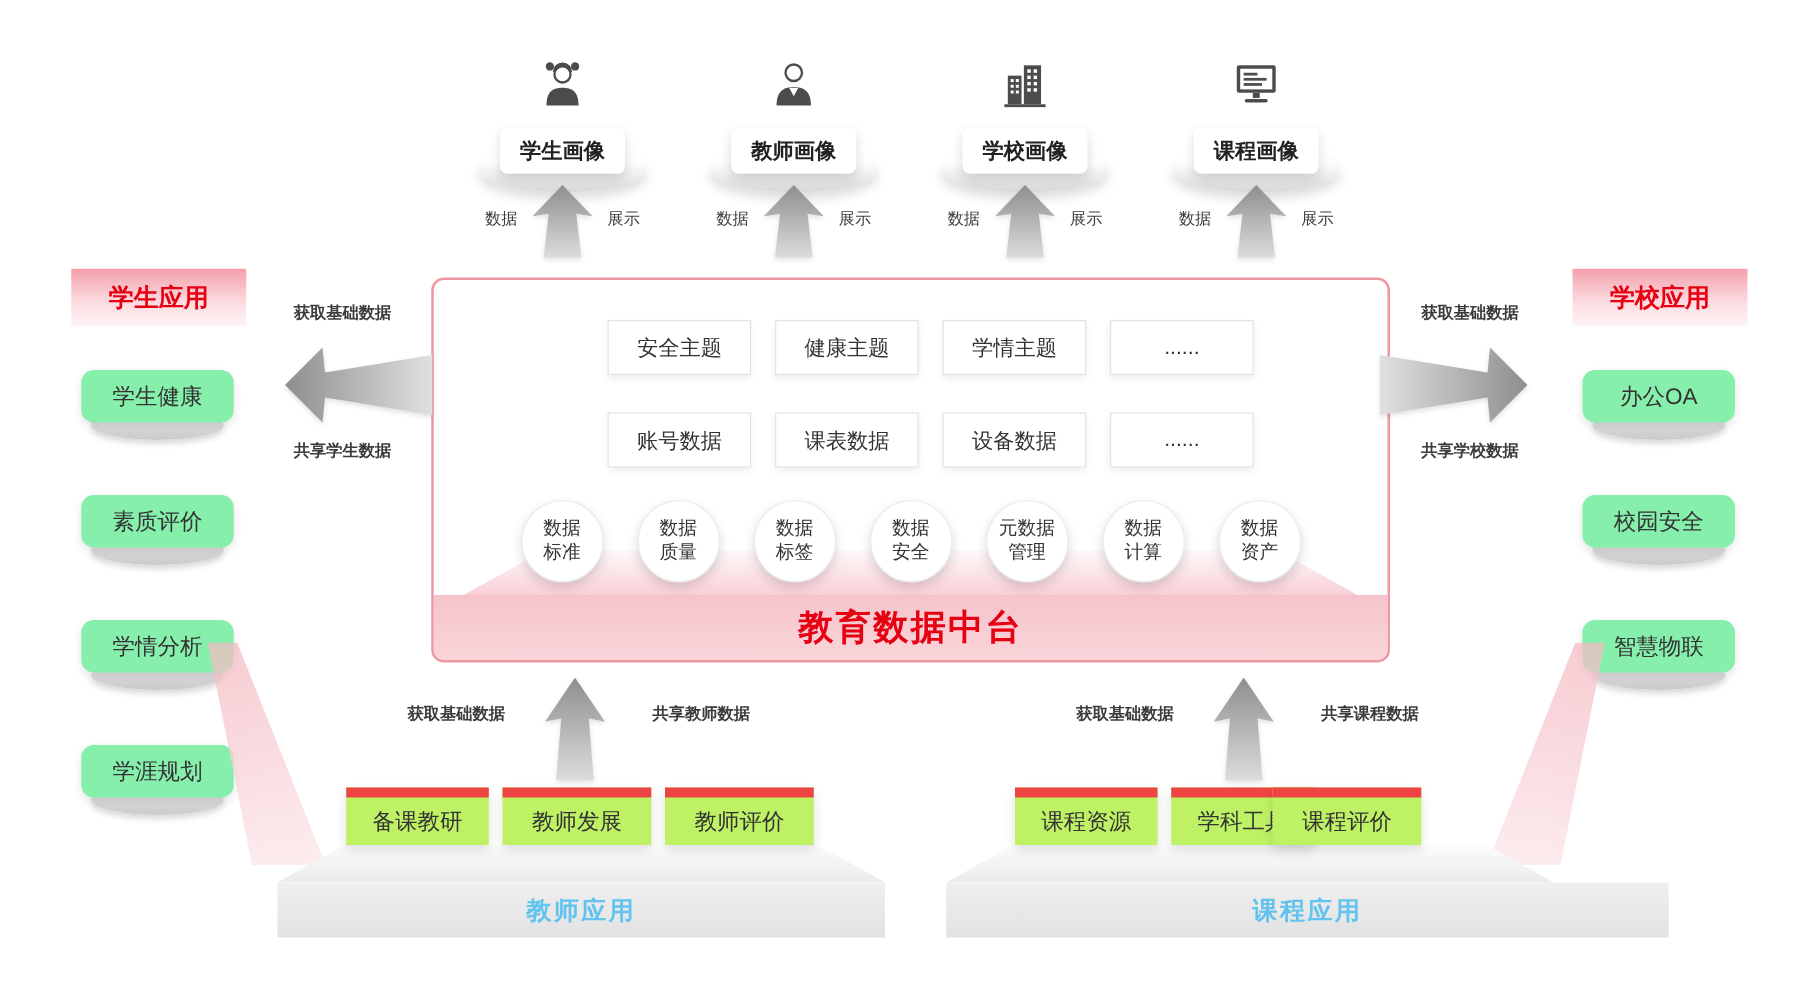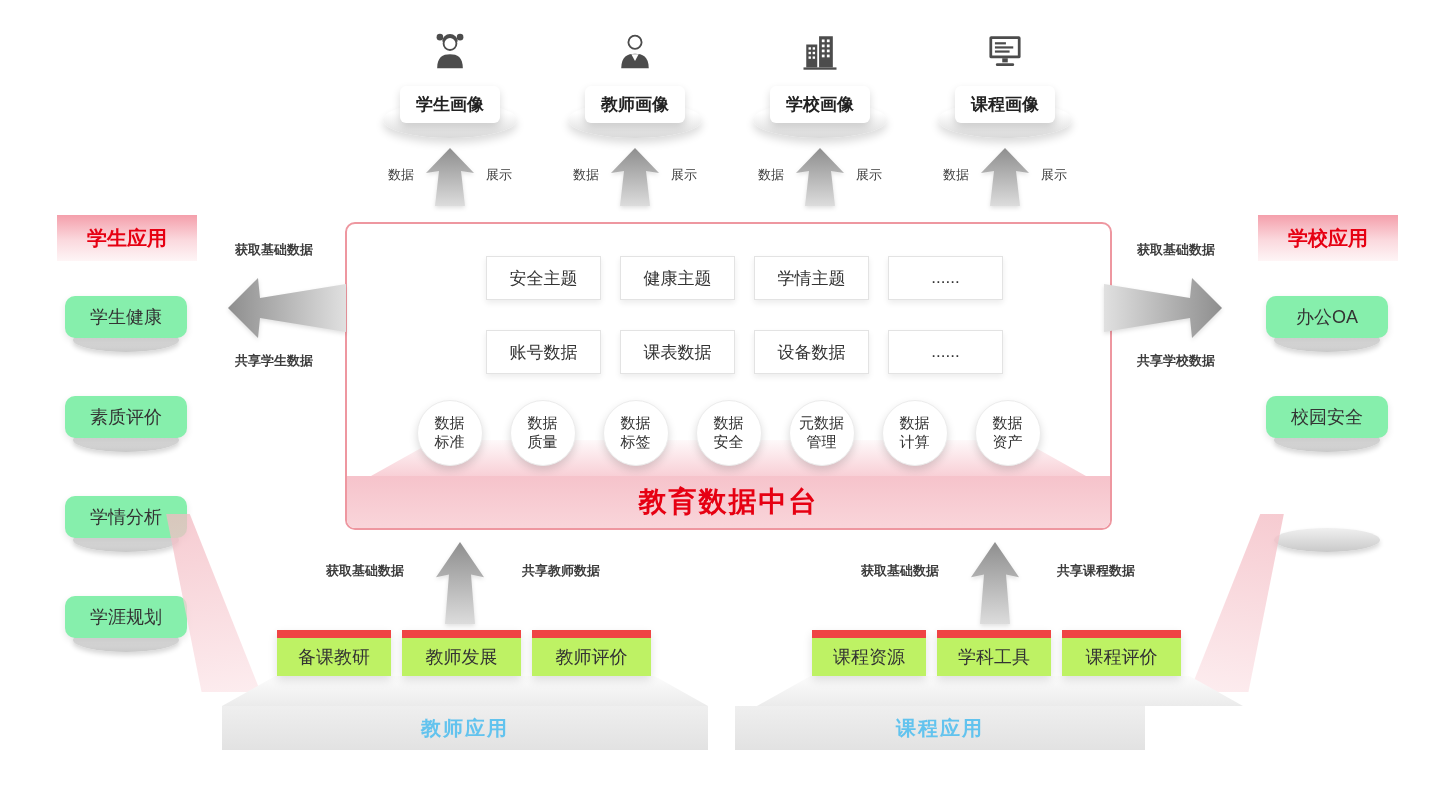--- a/index.html
+++ b/index.html
@@ -1,20 +1,20 @@
 <!DOCTYPE html>
 <html><head>
 <meta charset="utf-8">
 <style>
   * { margin:0; padding:0; box-sizing:border-box; }
   body { font-family:"Liberation Sans", sans-serif; background:#fff; }
   .canvas { position:relative; width:1450px; height:800px; background:#fff; overflow:hidden; }
 
   
-  .portrait { position:absolute; top:28px; width:150px; height:112px; }
+  .portrait { position:absolute; top:44px; width:150px; height:112px; }
   .p-icon { position:absolute; left:50%; transform:translateX(-50%); top:0; width:44px; height:44px; }
   .p-disc { position:absolute; left:8px; right:8px; top:74px; height:36px; border-radius:50%;
             background:linear-gradient(180deg,#ffffff 30%,#d9d9d9 100%);
             box-shadow:0 5px 9px rgba(0,0,0,.14); }
   .p-label { position:absolute; left:50%; transform:translateX(-50%); top:58px; background:#fff;
              border-radius:6px; box-shadow:0 4px 9px rgba(0,0,0,.15); padding:7px 16px;
              font-weight:bold; font-size:17px; color:#222; white-space:nowrap; z-index:2; }
 
   
   .arrow-svg { position:absolute; filter:drop-shadow(0 2px 2px rgba(0,0,0,.12)); }
@@ -266,20 +266,21 @@
   <div class="cyl" style="left:1262px;top:296px">
       <div class="cyl-rim"></div>
       <div class="cyl-face">办公OA</div>
     </div>
   <div class="cyl" style="left:1262px;top:396px">
       <div class="cyl-rim"></div>
       <div class="cyl-face">校园安全</div>
     </div>
   <div class="cyl" style="left:1262px;top:496px">
       <div class="cyl-rim"></div>
+      <div class="cyl-face">智慧物联</div>
     </div>
 
   <svg class="arrow-svg" style="left:1104px;top:272px" width="118" height="72" viewBox="0 0 118 72" preserveAspectRatio="none">
       <polygon points="118,36 88,6 86,26 0,12 0,60 86,46 88,66" fill="url(#gradRight)"></polygon>
     </svg>
   <div class="flow-label bold" style="left:1117px;top:241px">获取基础数据</div>
   <div class="flow-label bold" style="left:1117px;top:352px">共享学校数据</div>
 
   <div class="diag left"></div>
   <div class="diag right"></div>
@@ -297,17 +298,17 @@
   <div class="plat-front" style="left:222px;width:486px">教师应用</div>
 
   <svg class="arrow-svg" style="left:969px;top:542px" width="52" height="82" viewBox="0 0 52 58" preserveAspectRatio="none">
       <polygon points="26,0 50,25 37,23 41,58 11,58 15,23 2,25" fill="url(#gradUp)"></polygon>
     </svg>
   <div class="flow-label bold" style="left:841px;top:562px">获取基础数据</div>
   <div class="flow-label bold" style="left:1037px;top:562px">共享课程数据</div>
 
   <div class="app-box" style="left:812px;width:114px">课程资源</div>
   <div class="app-box" style="left:937px;width:114px">学科工具</div>
-  <div class="app-box" style="left:1062px;width:119px">课程评价</div>
+  <div class="app-box" style="left:1018px;width:119px">课程评价</div>
   <div class="plat-top" style="left:757px;width:486px"></div>
-  <div class="plat-front" style="left:735px;width:410px">课程应用</div>
+  <div class="plat-front" style="left:757px;width:578px">课程应用</div>
 
 </div>
 
 </body></html>

